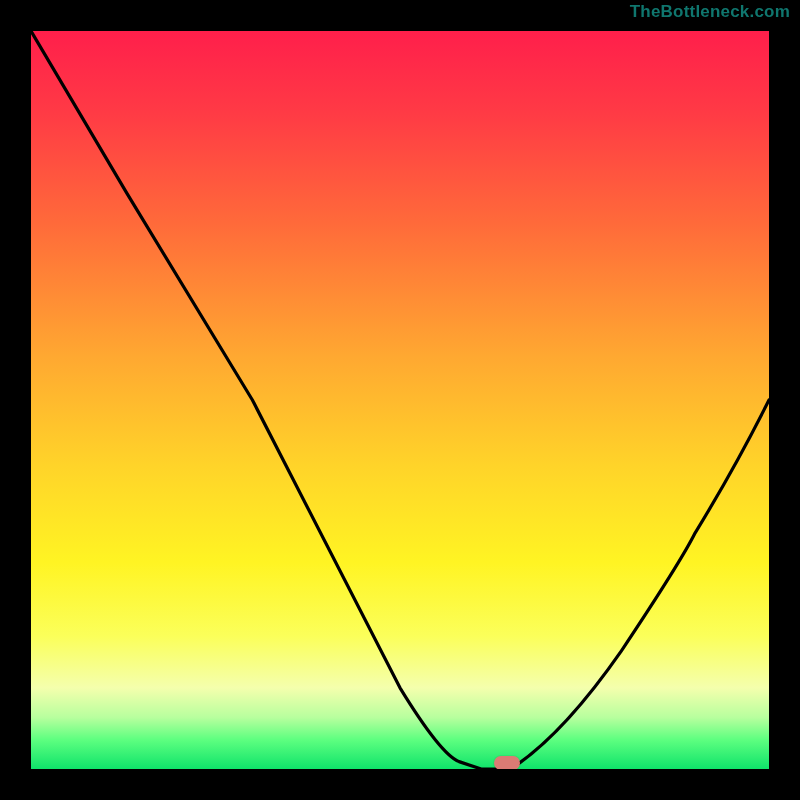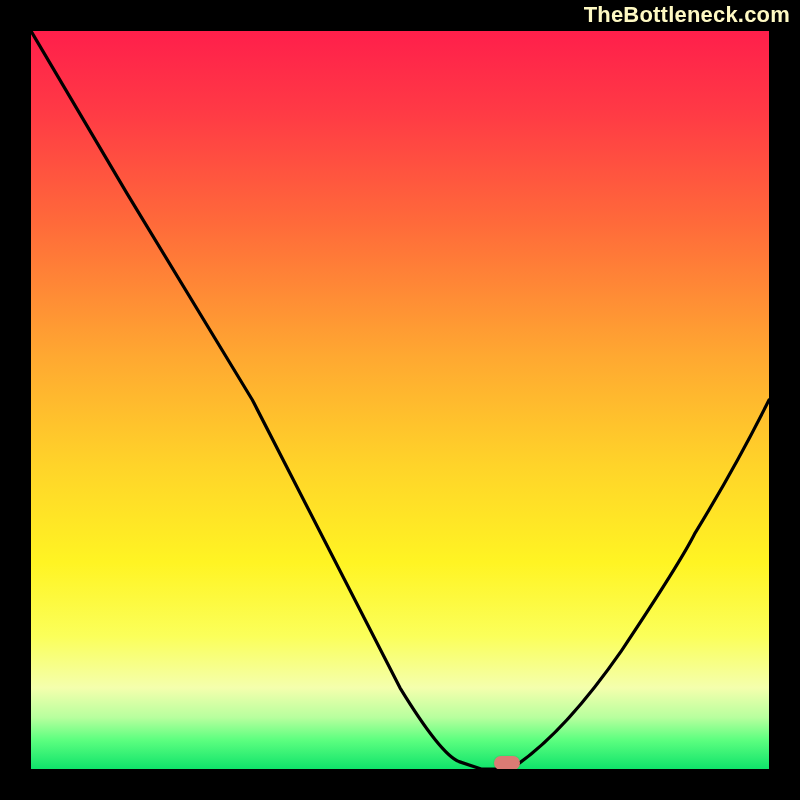--- a/index.html
+++ b/index.html
@@ -13,22 +13,22 @@
   }
   .frame {
     position: relative;
     width: 800px;
     height: 800px;
   }
   .watermark {
     position: absolute;
     top: 2px;
     right: 10px;
-    color: #fef9c3;
-    font-size: 22px;
+    color: #0f766e;
+    font-size: 17px;
     font-weight: 600;
     letter-spacing: 0.2px;
     z-index: 50;
   }
   .plot-area {
     position: absolute;
     left: 31px;
     top: 31px;
     width: 738px;
     height: 738px;

